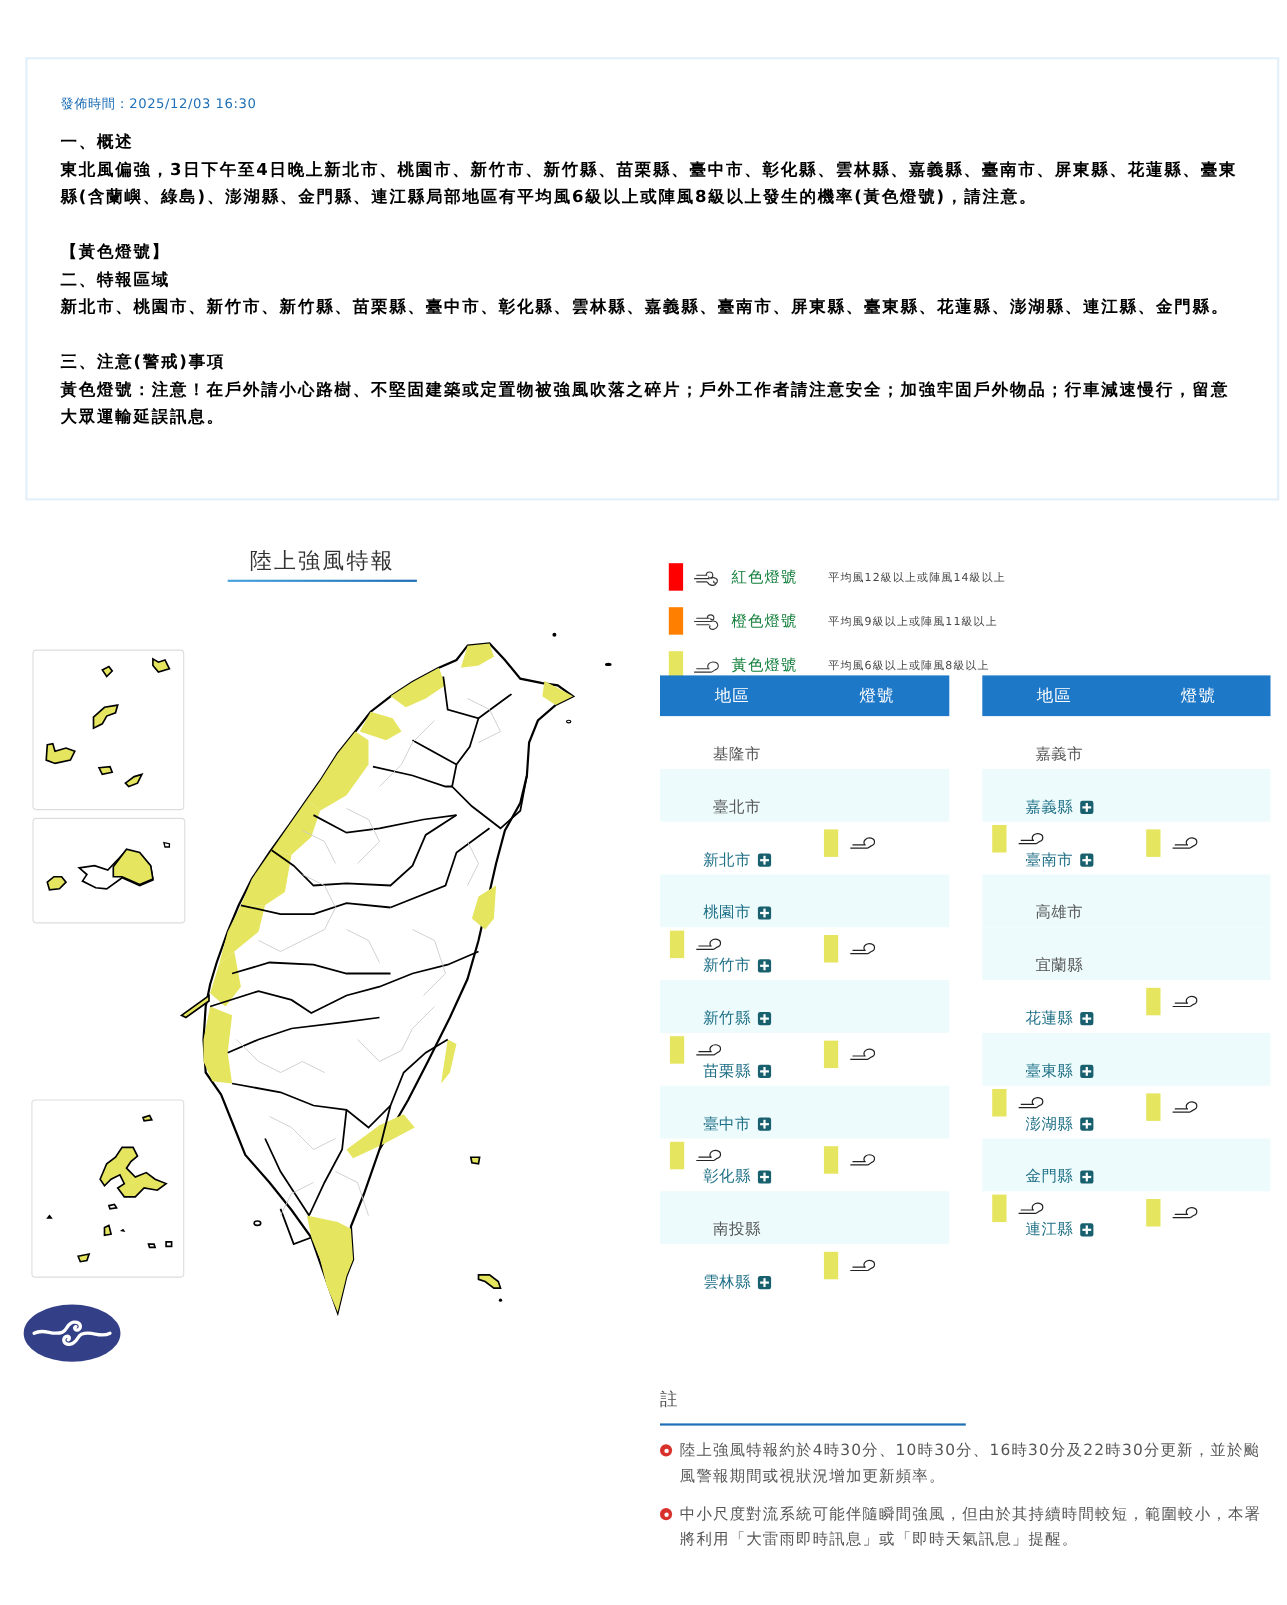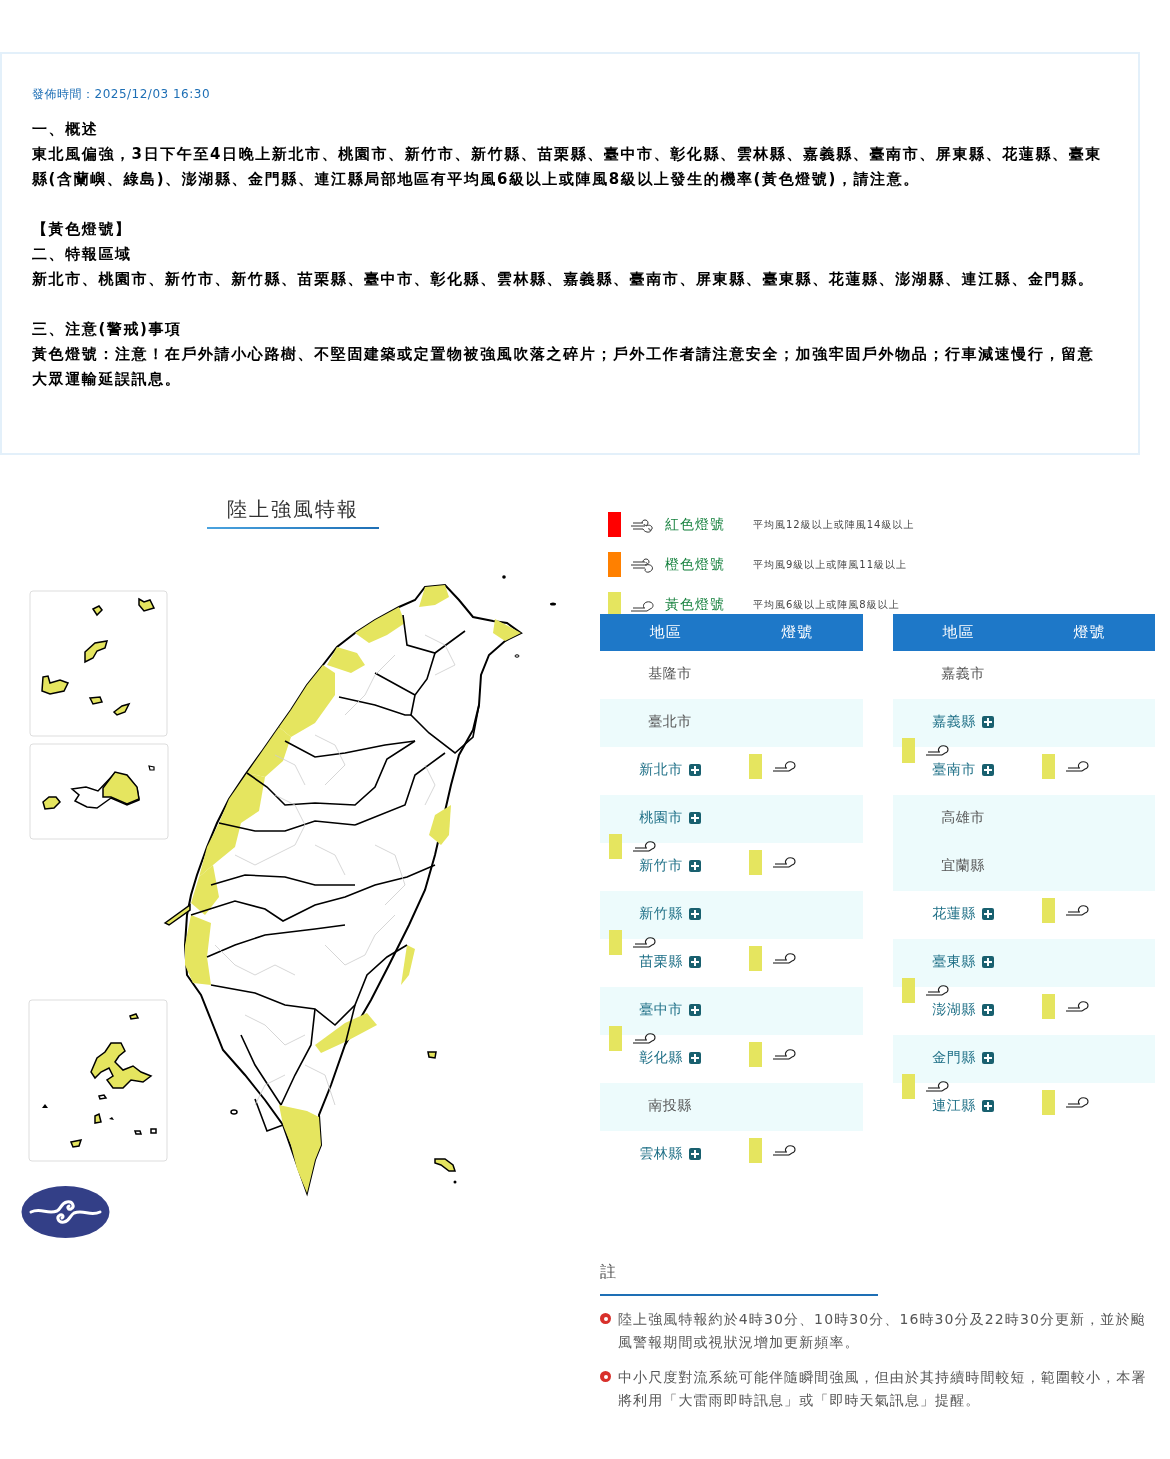--- a/index.html
+++ b/index.html
@@ -1,20 +1,20 @@
 <!DOCTYPE html>
 <html><head>
 <meta charset="utf-8">
 <style>
   * { box-sizing: border-box; margin: 0; padding: 0; }
   html, body { width: 1170px; height: 1459px; background: #fff; overflow: hidden; }
   body { font-family: "DejaVu Sans", "Liberation Sans", sans-serif; color: #333; position: relative; }
 
   .notice-box {
-    position: absolute; left: 0; top: 52px; width: 1140px; height: 403px;
+    position: absolute; left: 23px; top: 52px; width: 1140px; height: 403px;
     border: 2px solid #e3f0fa; padding: 32px 30px 0 30px;
   }
   .issue-time { font-size: 12px; color: #1e6fb5; letter-spacing: 0.5px; margin-bottom: 14px; }
   .notice-body { font-size: 15px; line-height: 25px; color: #000000; letter-spacing: 1.6px; font-weight: bold; }
   .notice-body p { margin: 0; }
   .notice-body .gap { height: 25px; }
 
   .map-title-wrap { position: absolute; left: 207px; top: 496px; width: 172px; text-align: center; }
   .map-title { font-size: 20px; letter-spacing: 2px; color: #333; padding-bottom: 4px; }
   .map-title-line { height: 2px; background: linear-gradient(to right, #4aa3df, #1e6fb5); }
@@ -28,21 +28,21 @@
   .legend-name { font-size: 14px; color: #15803d; width: 88px; letter-spacing: 1px; }
   .legend-desc { font-size: 10px; color: #444; letter-spacing: 1px; }
 
   .region-table { position: absolute; top: 614px; width: 263px; }
   .region-table.left { left: 600px; }
   .region-table.right { left: 893px; width: 262px; }
   .rt-head { display: flex; height: 37px; background: #1e78c8; color: #fff; font-size: 15px; }
   .rt-head div { flex: 1; display: flex; align-items: center; justify-content: center; letter-spacing: 1px; }
   .rt-row { display: flex; height: 48px; }
   .rt-row.alt { background: #edfbfc; flex-direction: column; }
-  .rt-cell-area { width: 140px; display: flex; justify-content: center; padding-top: 14px; font-size: 14px; color: #555; }
+  .rt-cell-area { width: 140px; display: flex; justify-content: center; padding-top: 26px; font-size: 14px; color: #555; }
   .rt-cell-area.link { color: #1e6f86; cursor: pointer; }
   .rt-cell-area .name { letter-spacing: 0.5px; }
   .plus-icon {
     display: inline-block; width: 12px; height: 12px; background: #19606f; border-radius: 2px;
     margin-left: 6px; margin-top: 3px; position: relative;
   }
   .plus-icon::before { content: ""; position: absolute; left: 2px; top: 5px; width: 8px; height: 2px; background: #fff; }
   .plus-icon::after { content: ""; position: absolute; left: 5px; top: 2px; width: 2px; height: 8px; background: #fff; }
   .rt-cell-signal { flex: 1; display: flex; align-items: flex-start; padding-top: 7px; padding-left: 9px; }
   .sig-bar { width: 13px; height: 25px; background: #e5e55f; margin-right: 9px; }

